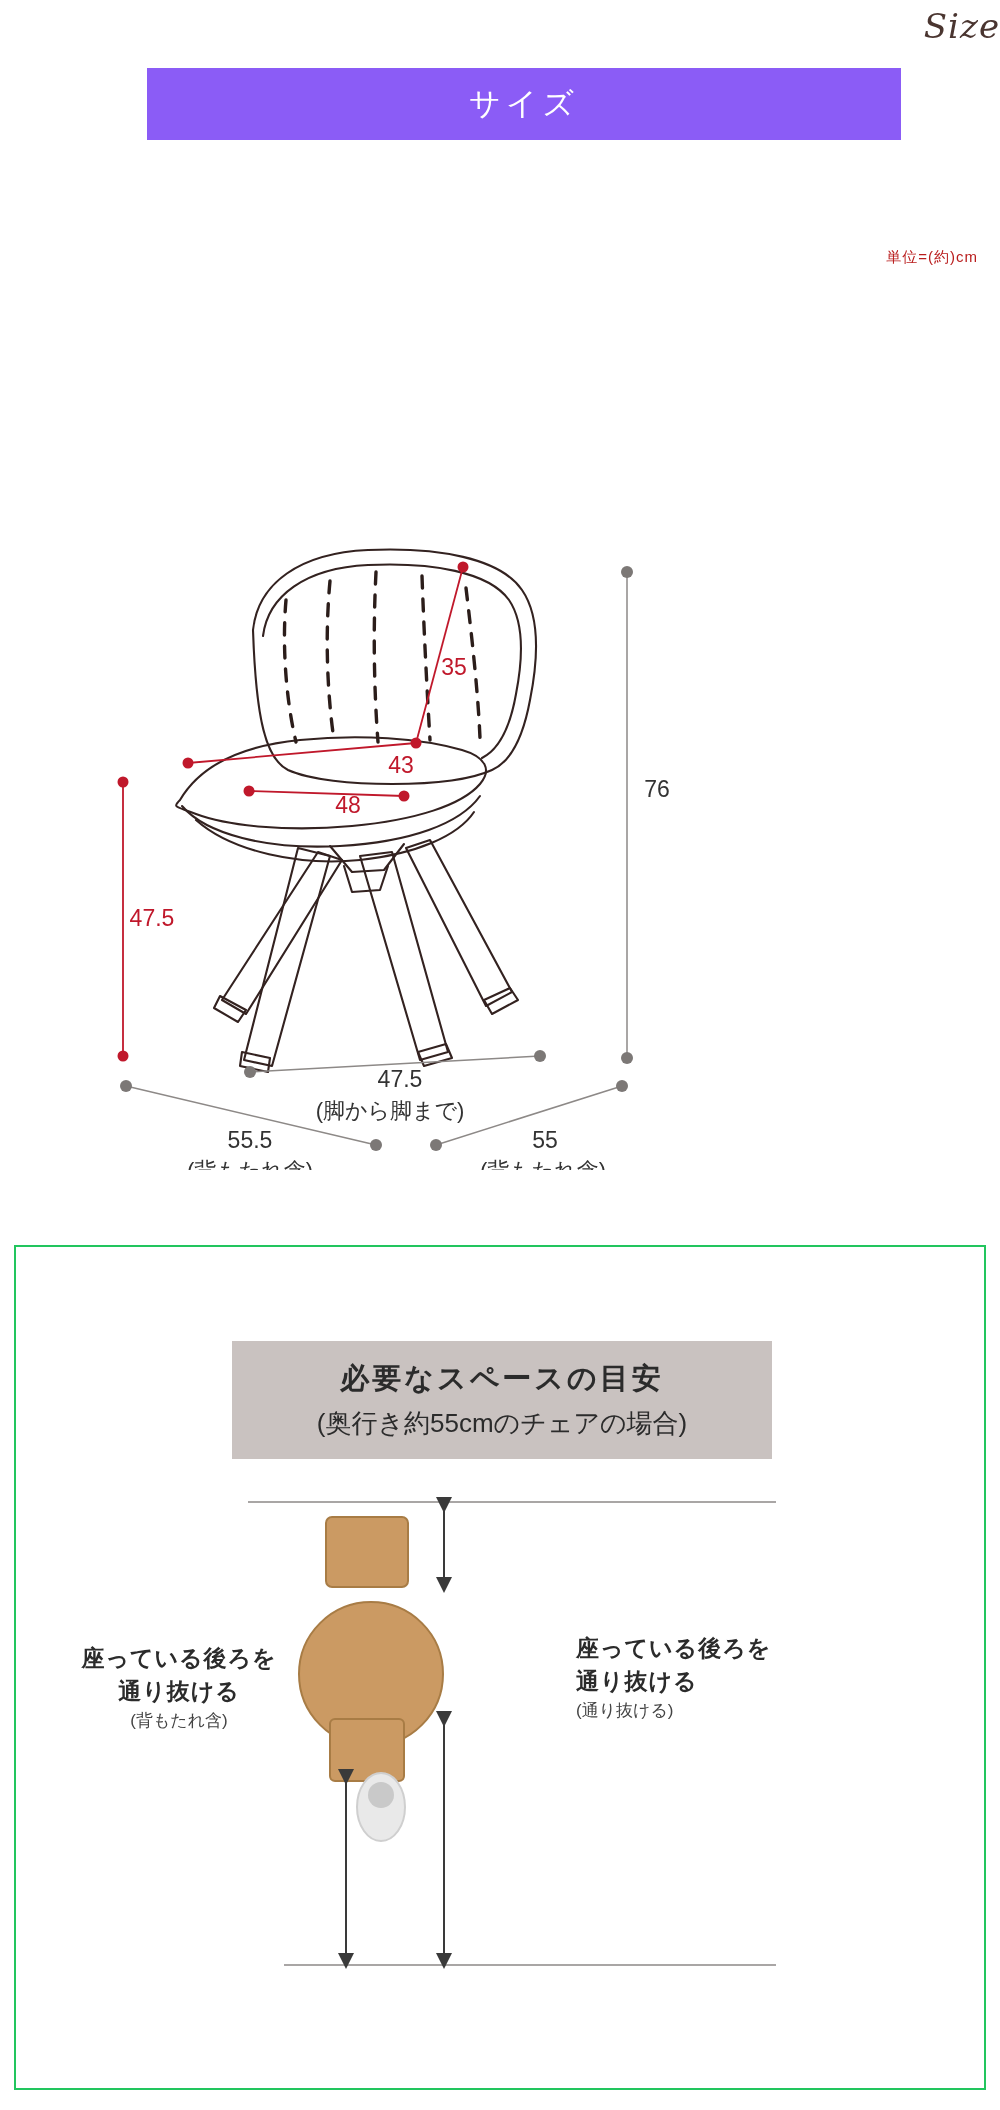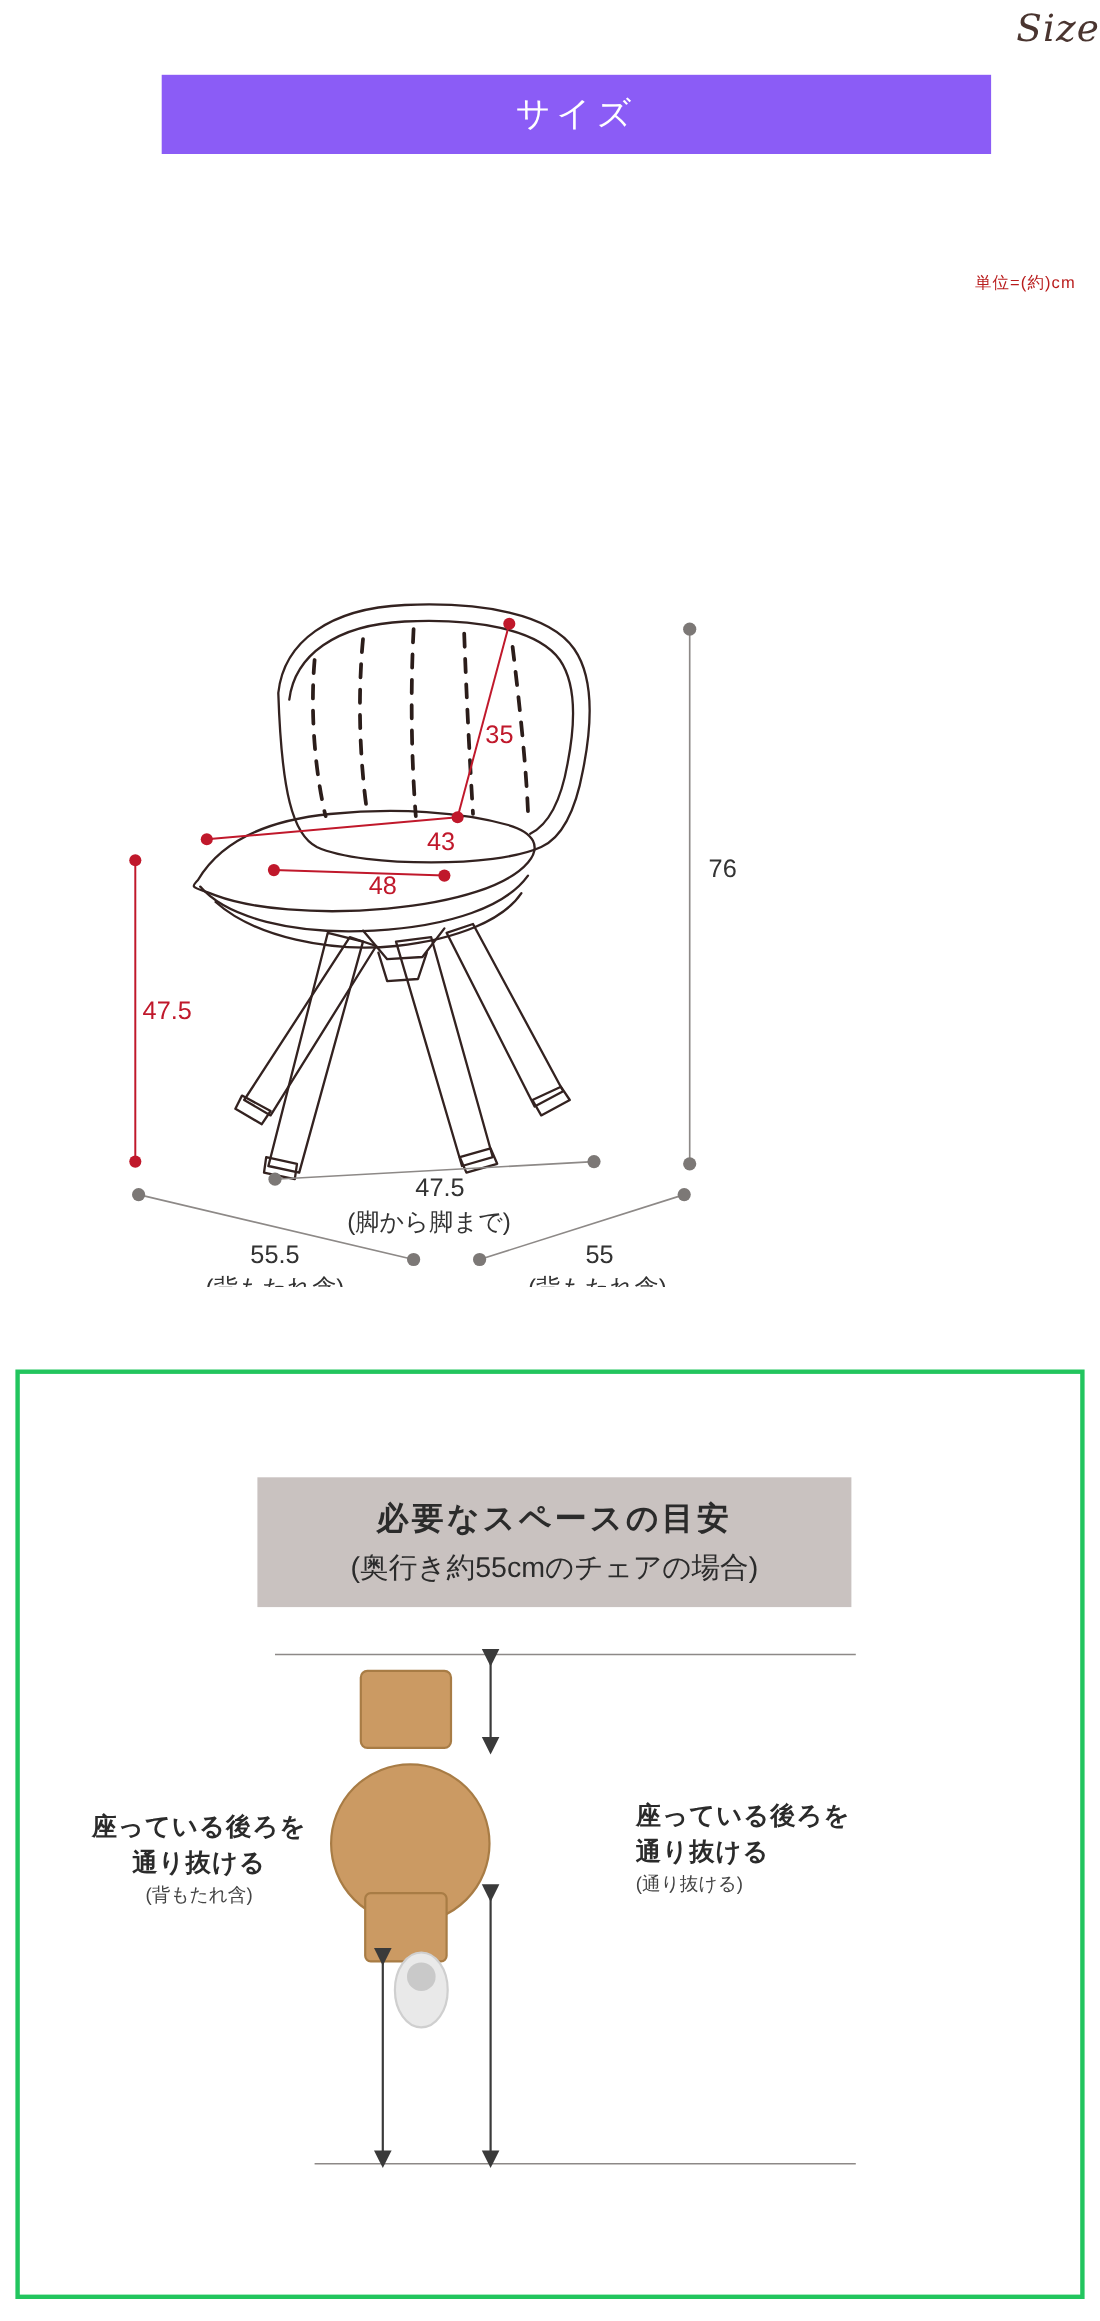--- a/index.html
+++ b/index.html
@@ -57,21 +57,21 @@
     top: 300px; left: 0;
     width: 824px; height: 870px;
   }
   .diagram svg { display: block; }
 
   
   .space-panel {
     position: absolute;
     left: 14px; top: 1245px;
     width: 972px; height: 845px;
-    border: 4px solid #22c55e;
+    border: 2px solid #22c55e;
     background: #ffffff;
   }
   .space-head {
     position: absolute;
     left: 216px; top: 94px;
     width: 540px; height: 118px;
     background: #c9c2c0;
     display: flex;
     flex-direction: column;
     align-items: center;

